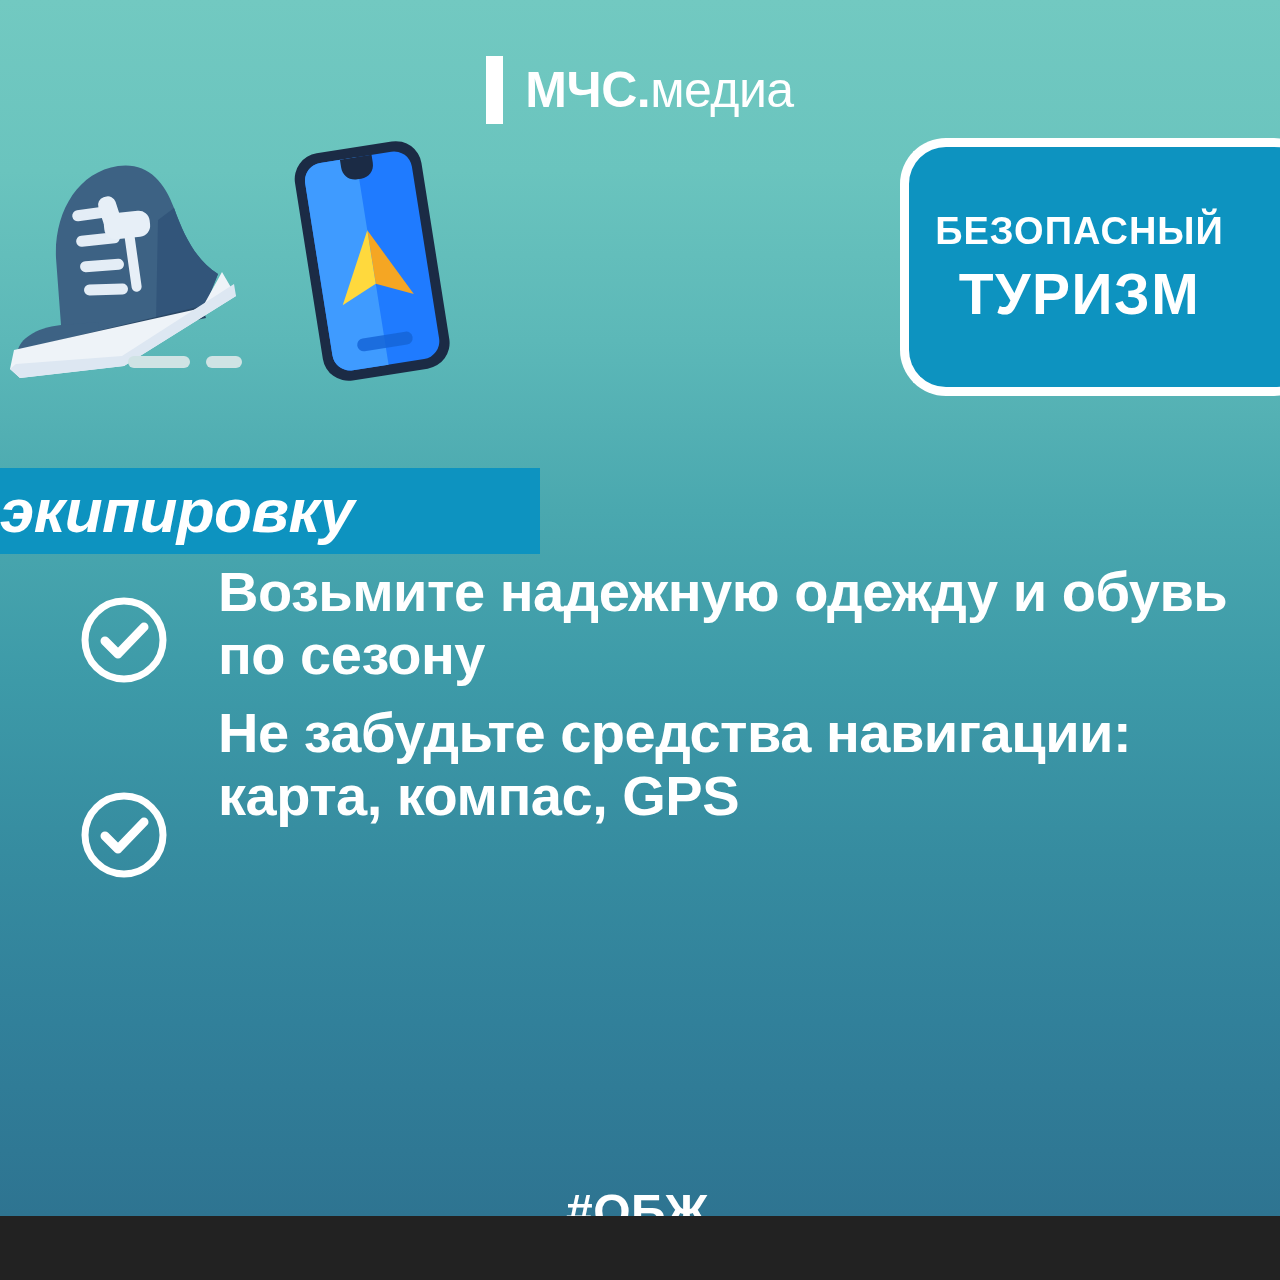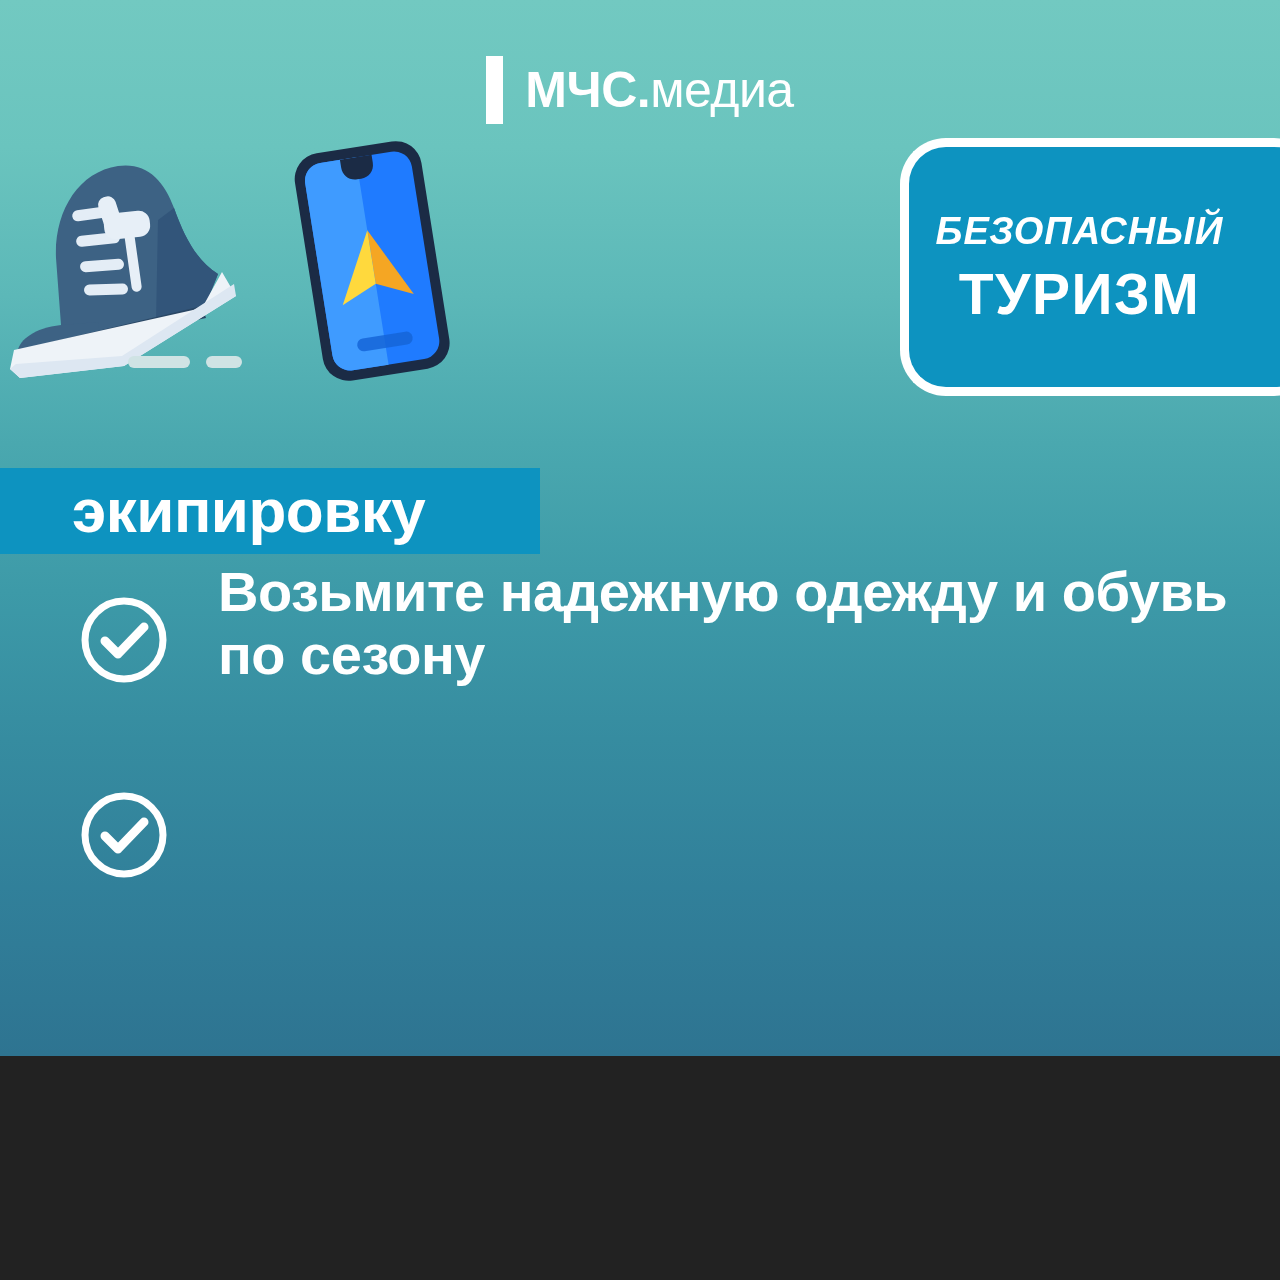--- a/index.html
+++ b/index.html
@@ -3,21 +3,21 @@
 <meta charset="utf-8">
 <style>
   html, body {
     margin: 0;
     padding: 0;
     background: #222;
   }
   #poster {
     position: relative;
     width: 1280px;
-    height: 1056px;
+    height: 1216px;
     overflow: hidden;
     background: linear-gradient(180deg,
         #72c9c1 0%,
         #6ac4be 14%,
         #5cb8b8 28%,
         #4aa8af 42%,
         #3d9aa8 56%,
         #368ca0 70%,
         #31809a 84%,
         #2e7491 100%);
@@ -65,21 +65,20 @@
     border-right: none;
     border-radius: 46px;
     box-sizing: border-box;
     display: flex;
     flex-direction: column;
     justify-content: center;
     align-items: center;
     padding-right: 70px;
   }
   #badge-line1 {
-    font-style: italic;
     font-weight: 700;
     font-size: 38px;
     letter-spacing: 1px;
     color: #ffffff;
     line-height: 1;
     margin-bottom: 16px;
     white-space: nowrap;
   }
   #badge-line2 {
     font-weight: 700;
@@ -128,21 +127,21 @@
     display: flex;
     align-items: center;
   }
   #headline-line2 {
     font-weight: 700;
     font-size: 62px;
     line-height: 1;
     color: #ffffff;
     letter-spacing: -0.5px;
     white-space: nowrap;
-    margin-left: 72px;
+    font-style: italic;
   }
 
   
   #bullets {
     position: absolute;
     left: 0;
     top: 560px;
     width: 1280px;
   }
   .bullet-row {
@@ -273,19 +272,20 @@
     </div>
 
 
     <div class="bullet-row" id="bullet-3">
       <span class="bullet-icon">
         <svg viewBox="0 0 92 92" xmlns="http://www.w3.org/2000/svg">
           <circle cx="46" cy="46" r="39" fill="none" stroke="#ffffff" stroke-width="7"></circle>
           <path d="M27 47 L40 60 L66 33" fill="none" stroke="#ffffff" stroke-width="9" stroke-linecap="round" stroke-linejoin="round"></path>
         </svg>
       </span>
+      <div class="bullet-text">Не забудьте средства навигации: карта, компас, GPS</div>
     </div>
 
   </div>
 
   <div id="hashtag">#ОБЖ</div>
 
 </div>
 
 </body></html>

